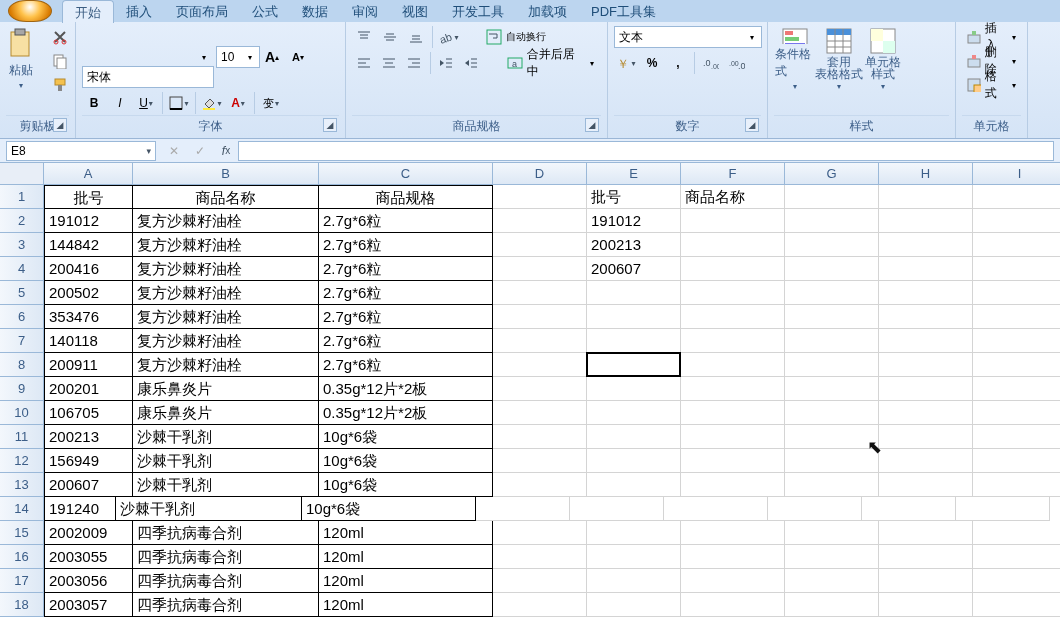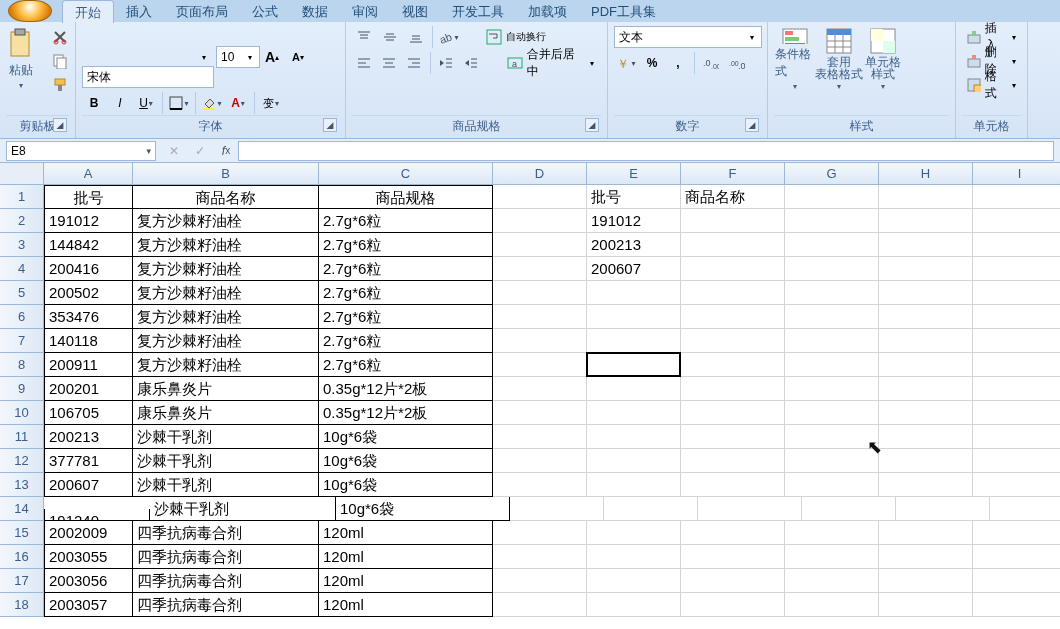--- a/index.html
+++ b/index.html
@@ -525,21 +525,21 @@
         <div class="cell thick-b thick-r" style="width: 186px;">沙棘干乳剂</div>
         <div class="cell thick-b thick-r" style="width: 174px;">10g*6袋</div>
         <div class="cell" style="width: 94px;"></div>
         <div class="cell" style="width: 94px;"></div>
         <div class="cell" style="width: 104px;"></div>
         <div class="cell" style="width: 94px;"></div>
         <div class="cell" style="width: 94px;"></div>
         <div class="cell" style="width: 94px;"></div>
       </div>
       <div class="row">
-        <div class="cell thick-b thick-l thick-r" style="width: 89px;">377781</div>
+        <div class="cell thick-b thick-l thick-r" style="width: 89px;">156949</div>
         <div class="cell thick-b thick-r" style="width: 186px;">沙棘干乳剂</div>
         <div class="cell thick-b thick-r" style="width: 174px;">10g*6袋</div>
         <div class="cell" style="width: 94px;"></div>
         <div class="cell" style="width: 94px;"></div>
         <div class="cell" style="width: 104px;"></div>
         <div class="cell" style="width: 94px;"></div>
         <div class="cell" style="width: 94px;"></div>
         <div class="cell" style="width: 94px;"></div>
       </div>
       <div class="row">
@@ -547,21 +547,21 @@
         <div class="cell thick-b thick-r" style="width: 186px;">沙棘干乳剂</div>
         <div class="cell thick-b thick-r" style="width: 174px;">10g*6袋</div>
         <div class="cell" style="width: 94px;"></div>
         <div class="cell" style="width: 94px;"></div>
         <div class="cell" style="width: 104px;"></div>
         <div class="cell" style="width: 94px;"></div>
         <div class="cell" style="width: 94px;"></div>
         <div class="cell" style="width: 94px;"></div>
       </div>
       <div class="row">
-        <div class="cell thick-b thick-l thick-r" style="width: 106px; margin-top: 12px;">191240</div>
+        <div class="cell thick-b thick-l thick-r" style="width: 72px;">191240</div>
         <div class="cell thick-b thick-r" style="width: 186px;">沙棘干乳剂</div>
         <div class="cell thick-b thick-r" style="width: 174px;">10g*6袋</div>
         <div class="cell" style="width: 94px;"></div>
         <div class="cell" style="width: 94px;"></div>
         <div class="cell" style="width: 104px;"></div>
         <div class="cell" style="width: 94px;"></div>
         <div class="cell" style="width: 94px;"></div>
         <div class="cell" style="width: 94px;"></div>
       </div>
       <div class="row">

